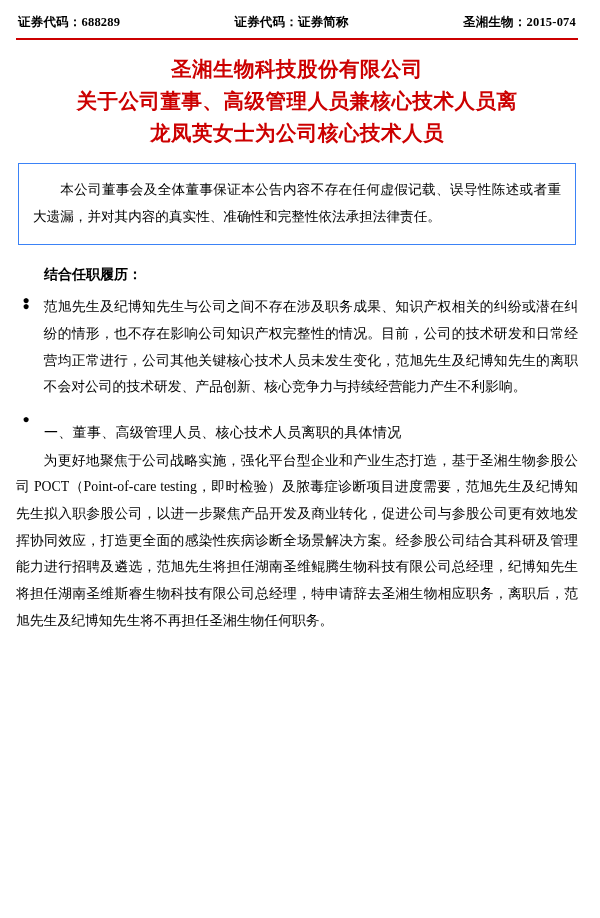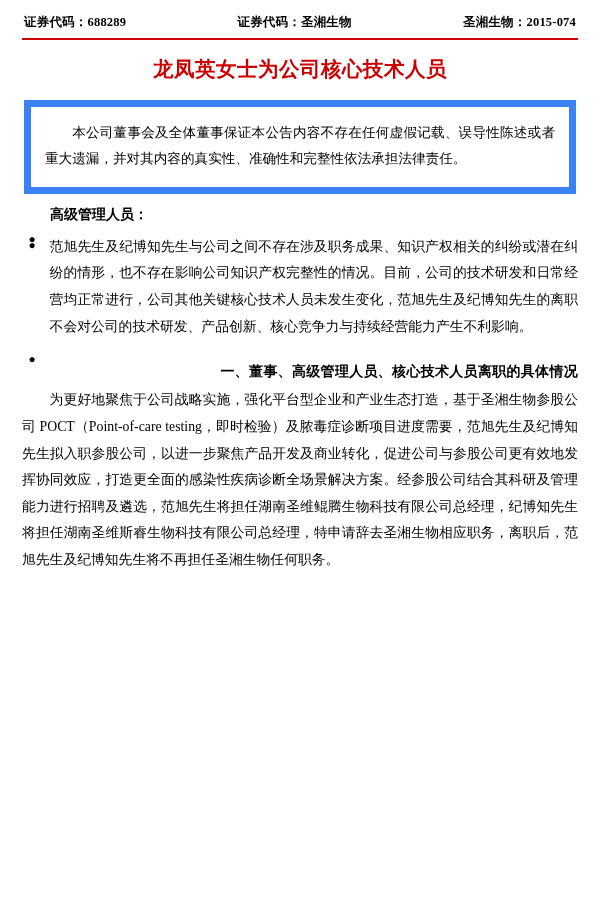--- a/index.html
+++ b/index.html
@@ -10,21 +10,21 @@
     width: 600px;
     min-height: 918px;
     background: #ffffff;
     font-family: "Liberation Serif", "DejaVu Serif", serif;
     color: #000000;
   }
   .page {
     width: 600px;
     min-height: 918px;
     box-sizing: border-box;
-    padding: 14px 22px 10px 22px;
+    padding: 14px 22px 10px 16px;
     position: relative;
   }
 
   
   .header-row {
     display: flex;
     justify-content: space-between;
     align-items: baseline;
     font-size: 12.5px;
     font-weight: bold;
@@ -54,23 +54,23 @@
     line-height: 1.55;
     letter-spacing: 0.5px;
     margin: 2px 6px 14px 6px;
   }
   .title-line {
     display: block;
   }
 
   
   .notice-box {
-    border: 7px solid #3b82f6;
+    border: 1px solid #3b82f6;
     padding: 13px 14px 14px 14px;
-    margin: 0 2px 12px 2px;
+    margin: 0 2px 21px 2px;
     font-size: 13.6px;
     line-height: 1.95;
     text-align: justify;
     text-justify: inter-ideograph;
   }
   .notice-box p {
     margin: 0;
     text-indent: 2em;
   }
 
@@ -95,55 +95,56 @@
     position: relative;
   }
   .para.bullet .dot {
     position: absolute;
     left: 0.55em;
     top: 0.04em;
     font-size: 12px;
   }
   .heading-num {
     font-size: 14px;
-    font-weight: bold;
+    font-weight: normal;
     margin: 16px 0 6px 0;
     text-indent: 2em;
     letter-spacing: 0.3px;
-    text-align: right;
   }
   .spacer-sm { height: 6px; }
 </style>
 </head>
 <body>
 
 <div class="page">
 
   <div class="header-row">
     <div class="header-cell">
       <span class="lbl">证券代码：</span><span class="val">688289</span>
     </div>
     <div class="header-cell">
-      <span class="lbl">证券代码：</span><span class="val">圣湘生物</span>
+      <span class="lbl">证券代码：</span><span class="val">证券简称</span>
     </div>
     <div class="header-cell">
       <span class="lbl">圣湘生物：</span><span class="val">2015-074</span>
     </div>
   </div>
   <div class="header-rule"></div>
 
   <div class="title-block">
+    <span class="title-line">圣湘生物科技股份有限公司</span>
+    <span class="title-line">关于公司董事、高级管理人员兼核心技术人员离</span>
     <span class="title-line">龙凤英女士为公司核心技术人员</span>
   </div>
 
   <div class="notice-box">
     <p>本公司董事会及全体董事保证本公告内容不存在任何虚假记载、误导性陈述或者重大遗漏，并对其内容的真实性、准确性和完整性依法承担法律责任。</p>
   </div>
 
-  <div class="section-head">高级管理人员：</div>
+  <div class="section-head">结合任职履历：</div>
 
   <p class="para bullet">
     <span class="dot">●</span>
   </p>
   <div class="spacer-sm"></div>
 
   <p class="para bullet">
     <span class="dot">●</span>
     <span>范旭先生及纪博知先生与公司之间不存在涉及职务成果、知识产权相关的纠纷或潜在纠纷的情形，也不存在影响公司知识产权完整性的情况。目前，公司的技术研发和日常经营均正常进行，公司其他关键核心技术人员未发生变化，范旭先生及纪博知先生的离职不会对公司的技术研发、产品创新、核心竞争力与持续经营能力产生不利影响。</span>
   </p>

